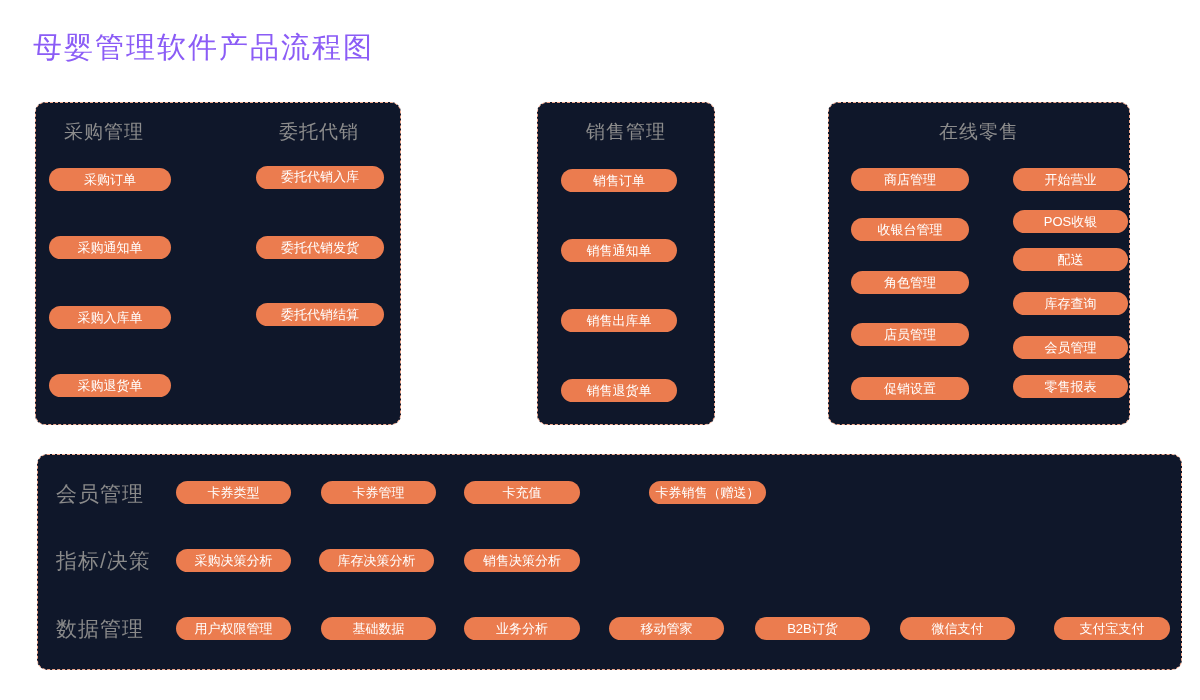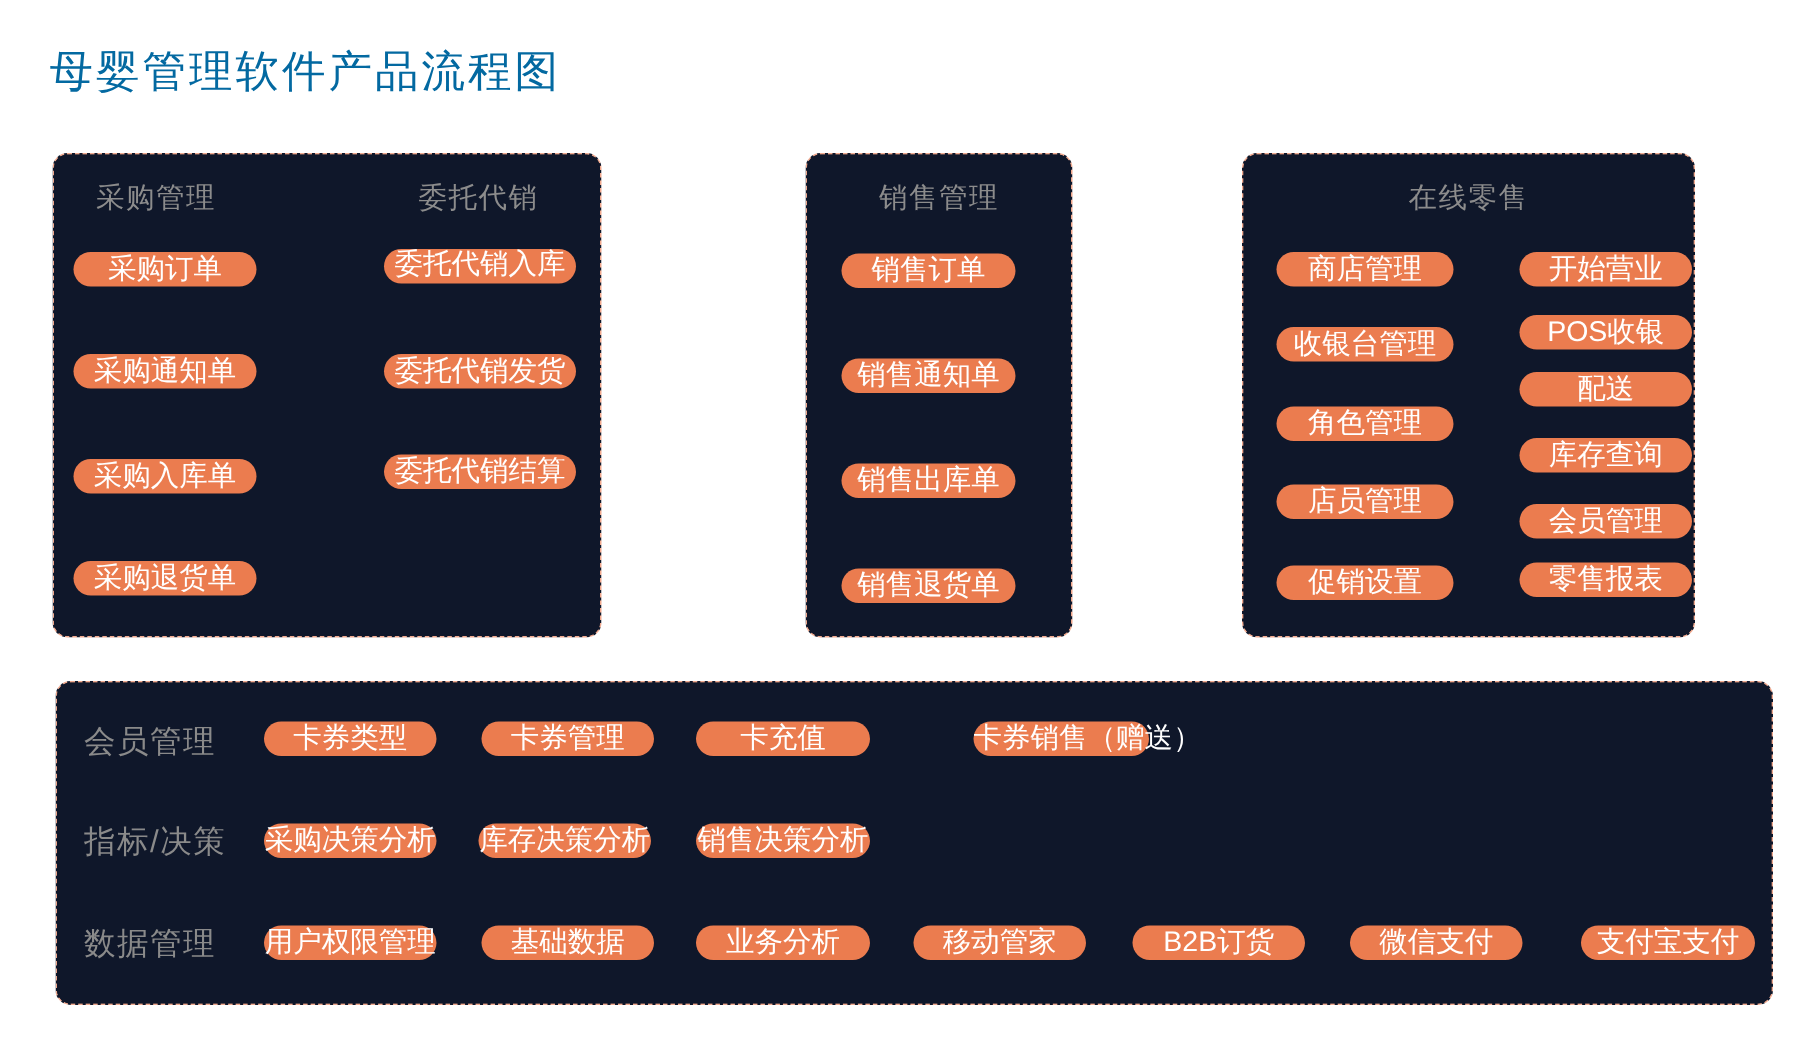--- a/index.html
+++ b/index.html
@@ -1,23 +1,23 @@
 <!DOCTYPE html>
 <html><head>
 <meta charset="utf-8">
 <style>
   html,body{margin:0;padding:0;background:#ffffff;}
   body{font-family:"Liberation Sans","DejaVu Sans",sans-serif;}
   .stage{position:relative;width:1200px;height:700px;background:#ffffff;overflow:hidden;}
-  .title{position:absolute;left:33px;top:28px;font-size:29px;letter-spacing:2px;color:#0369a1;font-weight:400;white-space:nowrap;}
+  .title{position:absolute;left:33px;top:28px;font-size:29px;letter-spacing:2px;color:#8b5cf6;font-weight:400;white-space:nowrap;}
   .panel{position:absolute;border:1px dashed #f0a98e;border-radius:10px;background:#0f172a;}
   .hdr{position:absolute;color:#8c8c8c;font-size:19px;letter-spacing:1px;white-space:nowrap;}
   .hdr.center{left:0;width:100%;text-align:center;}
   .row-label{position:absolute;left:18px;color:#8a8a8a;font-size:21px;letter-spacing:1px;white-space:nowrap;}
-  .btn{position:absolute;height:23px;line-height:23px;border-radius:12px;background:#eb7c4f;color:#ffffff;font-size:19px;text-align:center;white-space:nowrap;cursor:pointer;}
+  .btn{position:absolute;height:23px;line-height:23px;border-radius:12px;background:#eb7c4f;color:#ffffff;font-size:13px;text-align:center;white-space:nowrap;cursor:pointer;}
 </style>
 </head>
 <body>
 
 <div class="stage">
 
   <div class="title">母婴管理软件产品流程图</div>
 
   <div class="panel" style="left:35px;top:102px;width:364px;height:321px;">
     <div class="hdr" style="left:28px;top:16px;">采购管理</div>

